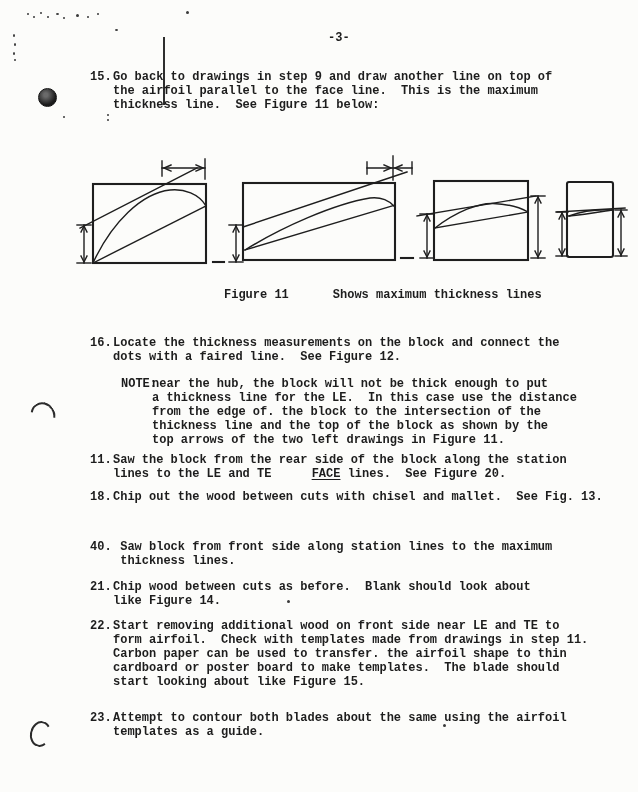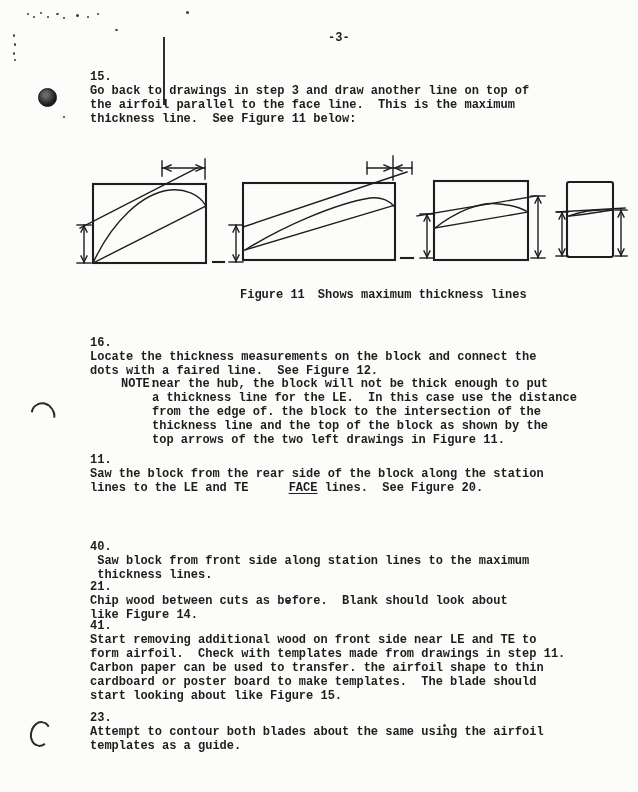--- a/index.html
+++ b/index.html
@@ -6,28 +6,28 @@
   .page{
     position:relative;
     width:638px;height:792px;
     margin:0 auto;
     background:#fcfcfa;
     overflow:hidden;
     font-family:"Liberation Mono","DejaVu Sans Mono",monospace;
     font-size:12px;line-height:14px;font-weight:700;
     color:#1d1d1d;
   }
-  .step{position:absolute;left:90px;display:flex;align-items:flex-start;flex-direction:column;}
+  .step{position:absolute;left:90px;display:flex;align-items:flex-start;}
   .step-num{flex:none;width:23px;white-space:pre;}
   .step-text{white-space:pre-wrap;max-width:500px;}
   .u{text-decoration:underline;text-underline-offset:2px;padding-left:33px;}
   .note{position:absolute;left:121px;display:flex;align-items:flex-start;}
   .note-label{flex:none;width:31px;white-space:pre;}
   .note-text{white-space:pre-wrap;max-width:460px;}
-  .caption{position:absolute;display:flex;gap:13px;margin-left:16px;}
+  .caption{position:absolute;display:flex;gap:44px;}
   .pageno{position:absolute;}
   svg.fig{position:absolute;left:72px;top:150px;}
   svg.fig *{stroke:#1e1e1e;fill:none;stroke-linecap:square;}
   .speck{position:absolute;background:#3a3a3a;border-radius:50%;}
   .vline-artifact{position:absolute;background:#2e2e2e;}
   .ink-blob{
     position:absolute;left:38px;top:88px;width:17px;height:17px;border-radius:50%;
     background:radial-gradient(circle at 40% 35%, #6a6a6a 0 2px, #1b1b1b 65%);
     border:1px solid #111;
   }
@@ -69,21 +69,21 @@
   <div class="speck" style="left:443px;top:724px;width:3px;height:3px"></div>
   <div class="vline-artifact" style="left:163px;top:37px;width:2px;height:68px"></div>
   <div class="ink-blob"></div>
   <div class="ring-mark"></div>
   <div class="c-mark"></div>
 
   <div class="pageno" style="left:328px;top:31px">-3-</div>
 
   <div class="step" style="top:70px">
     <span class="step-num">15.</span>
-    <span class="step-text">Go back to drawings in step 3 and draw another line on top of
+    <span class="step-text">Go back to drawings in step 9 and draw another line on top of
 the airfoil parallel to the face line.  This is the maximum
 thickness line.  See Figure 11 below:</span>
   </div>
 
   <svg class="fig" width="560" height="125" viewBox="0 0 560 125">
 
     <g stroke-width="1.4">
       <rect x="21" y="34" width="113" height="79" stroke-width="2.1"></rect>
       <line x1="21" y1="113" x2="134" y2="56"></line>
       <line x1="8" y1="78" x2="125" y2="18"></line>
@@ -174,36 +174,40 @@
 thickness line and the top of the block as shown by the
 top arrows of the two left drawings in Figure 11.</span>
   </div>
 
   <div class="step" style="top:453px">
     <span class="step-num">11.</span>
     <span class="step-text"><span>Saw the block from the rear side of the block along the station
 lines to the LE and TE </span><span class="u">FACE</span><span> lines.  See Figure 20.</span></span>
   </div>
 
+  <div class="step" style="top:490px">
+    <span class="step-num">18.</span>
+    <span class="step-text">Chip out the wood between cuts with chisel and mallet.  See Fig. 13.</span>
+  </div>
 
 
   <div class="step" style="top:540px">
     <span class="step-num">40.</span>
     <span class="step-text"> Saw block from front side along station lines to the maximum
  thickness lines.</span>
   </div>
 
   <div class="step" style="top:580px">
     <span class="step-num">21.</span>
     <span class="step-text">Chip wood between cuts as before.  Blank should look about
 like Figure 14.</span>
   </div>
 
   <div class="step" style="top:619px">
-    <span class="step-num">41.</span>
+    <span class="step-num">22.</span>
     <span class="step-text">Start removing additional wood on front side near LE and TE to
 form airfoil.  Check with templates made from drawings in step 11.
 Carbon paper can be used to transfer. the airfoil shape to thin
 cardboard or poster board to make templates.  The blade should
 start looking about like Figure 15.</span>
   </div>
 
   <div class="step" style="top:711px">
     <span class="step-num">23.</span>
     <span class="step-text">Attempt to contour both blades about the same using the airfoil

